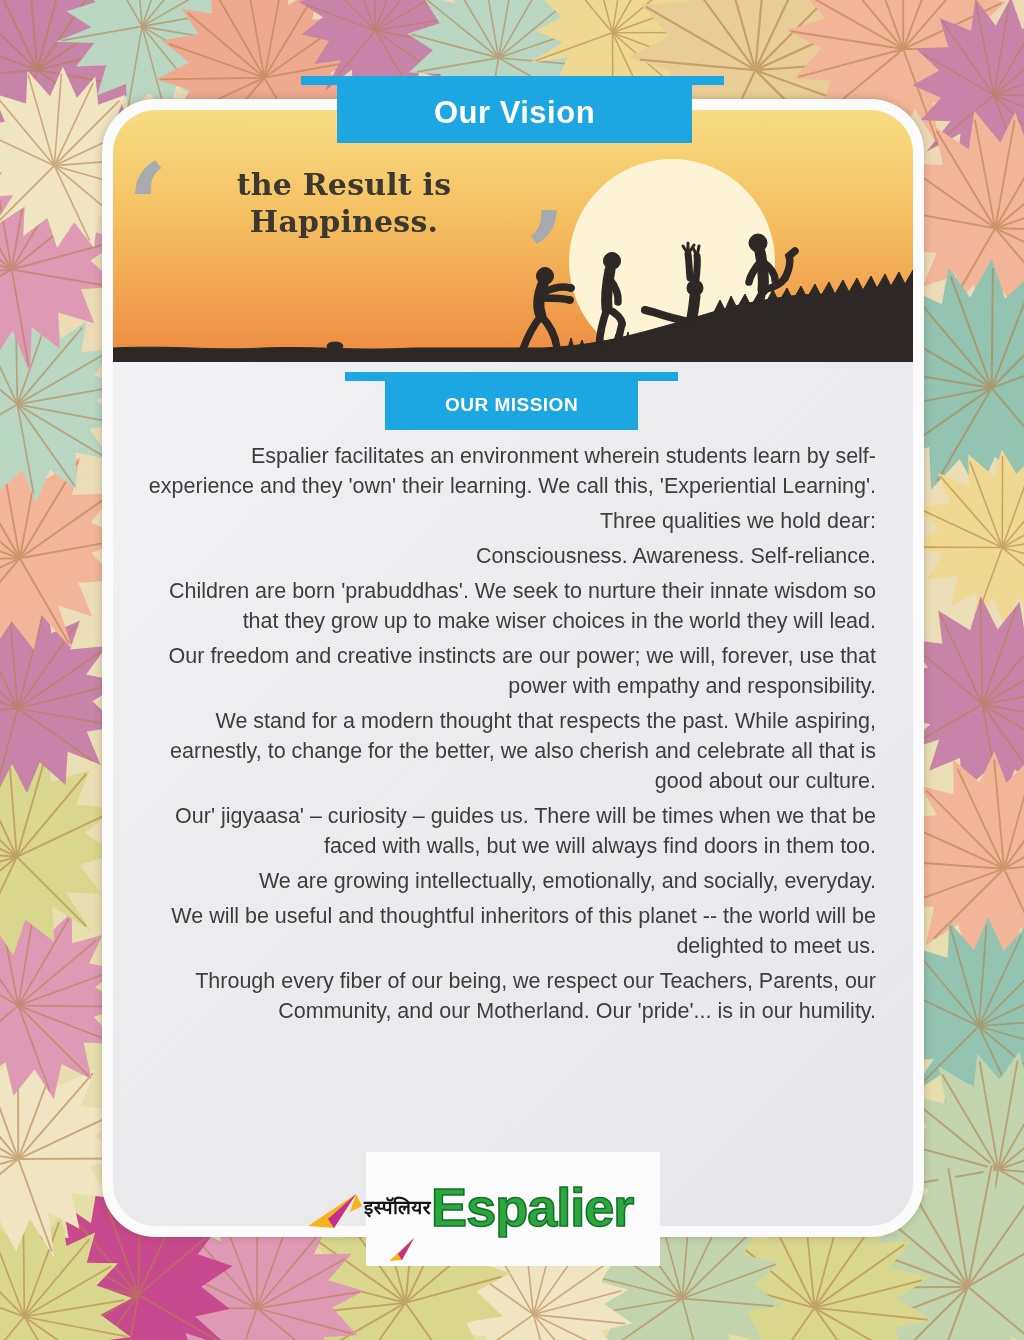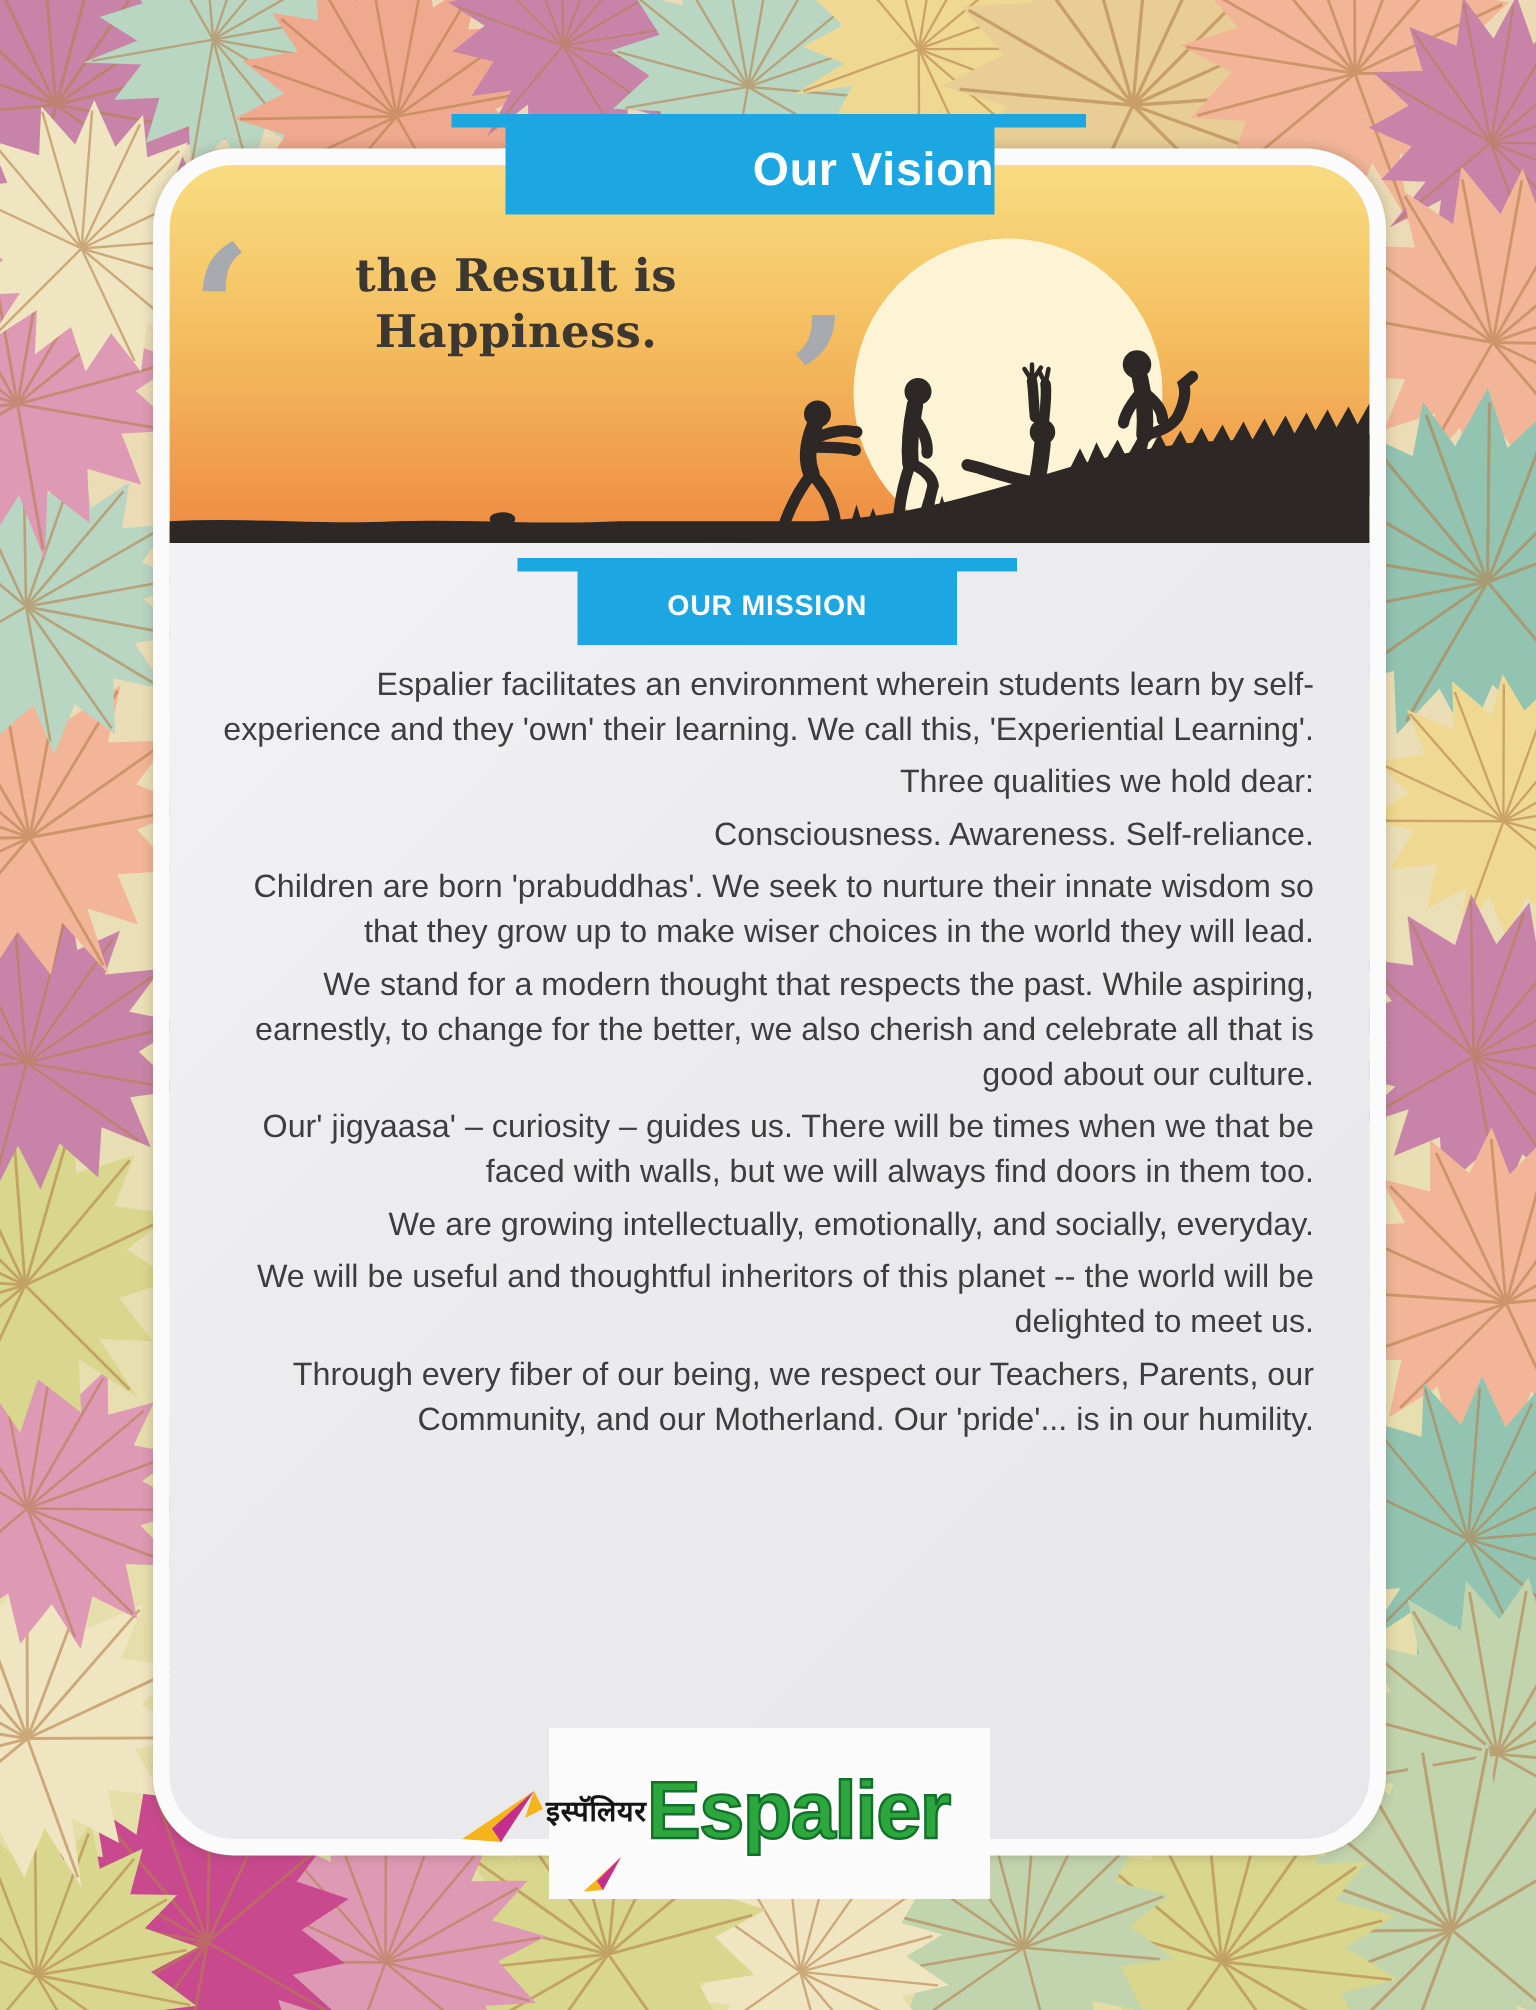--- a/index.html
+++ b/index.html
@@ -24,21 +24,21 @@
          font-size:118px;line-height:1;z-index:2;}
   #quote-block{left:36px;top:56px;width:390px;text-align:center;z-index:2;
          font-family:"DejaVu Serif",serif;font-weight:bold;color:#3C3731;
          font-size:30px;line-height:37px;letter-spacing:.2px;}
 
   
   .ribbon-bar{height:9px;background:#1CA7E2;z-index:3;}
   .ribbon-box{background:#1CA7E2;z-index:3;display:flex;align-items:center;justify-content:center;
               color:#FFFFFF;font-weight:bold;}
   #vision-bar{left:301px;top:76px;width:423px;}
-  #vision-box{left:337px;top:83px;width:326px;height:60px;font-size:31px;letter-spacing:.5px;justify-content:flex-end;}
+  #vision-box{left:337px;top:83px;width:355px;height:60px;font-size:31px;letter-spacing:.5px;}
   #mission-bar{left:345px;top:372px;width:333px;}
   #mission-box{left:385px;top:380px;width:253px;height:50px;font-size:19px;letter-spacing:.5px;}
 
   
   #mission-text{left:148px;top:441px;width:728px;z-index:2;text-align:right;
       color:#3D3D3D;font-size:21.5px;line-height:30px;}
   #mission-text p{margin:0 0 5px 0;}
 
   
   #logo-band{left:366px;top:1152px;width:294px;height:114px;background:#FBFBFC;z-index:3;
@@ -194,20 +194,21 @@
 <div id="mission-bar" class="abs ribbon-bar"></div>
 <div id="mission-box" class="abs ribbon-box">
   <span>OUR MISSION</span>
 </div>
 
 <div id="mission-text" class="abs">
   <p>Espalier facilitates an environment wherein students learn by self-experience and they 'own' their learning. We call this, 'Experiential Learning'.</p>
   <p>Three qualities we hold dear:</p>
   <p>Consciousness. Awareness. Self-reliance.</p>
   <p>Children are born 'prabuddhas'. We seek to nurture their innate wisdom so that they grow up to make wiser choices in the world they will lead.</p>
+  <p>Our freedom and creative instincts are our power; we will, forever, use that power with empathy and responsibility.</p>
   <p>We stand for a modern thought that respects the past. While aspiring, earnestly, to change for the better, we also cherish and celebrate all that is good about our culture.</p>
   <p>Our' jigyaasa' – curiosity – guides us. There will be times when we that be faced with walls, but we will always find doors in them too.</p>
   <p>We are growing intellectually, emotionally, and socially, everyday.</p>
   <p>We will be useful and thoughtful inheritors of this planet -- the world will be delighted to meet us.</p>
   <p>Through every fiber of our being, we respect our Teachers, Parents, our Community, and our Motherland. Our 'pride'... is in our humility.</p>
 </div>
 
 <div id="logo-band" class="abs">
   <svg id="logo-plane" width="58" height="36" viewBox="0 0 58 36" xmlns="http://www.w3.org/2000/svg">
     <polygon points="2,34 50,2 28,36" fill="#F5B31C"></polygon>

